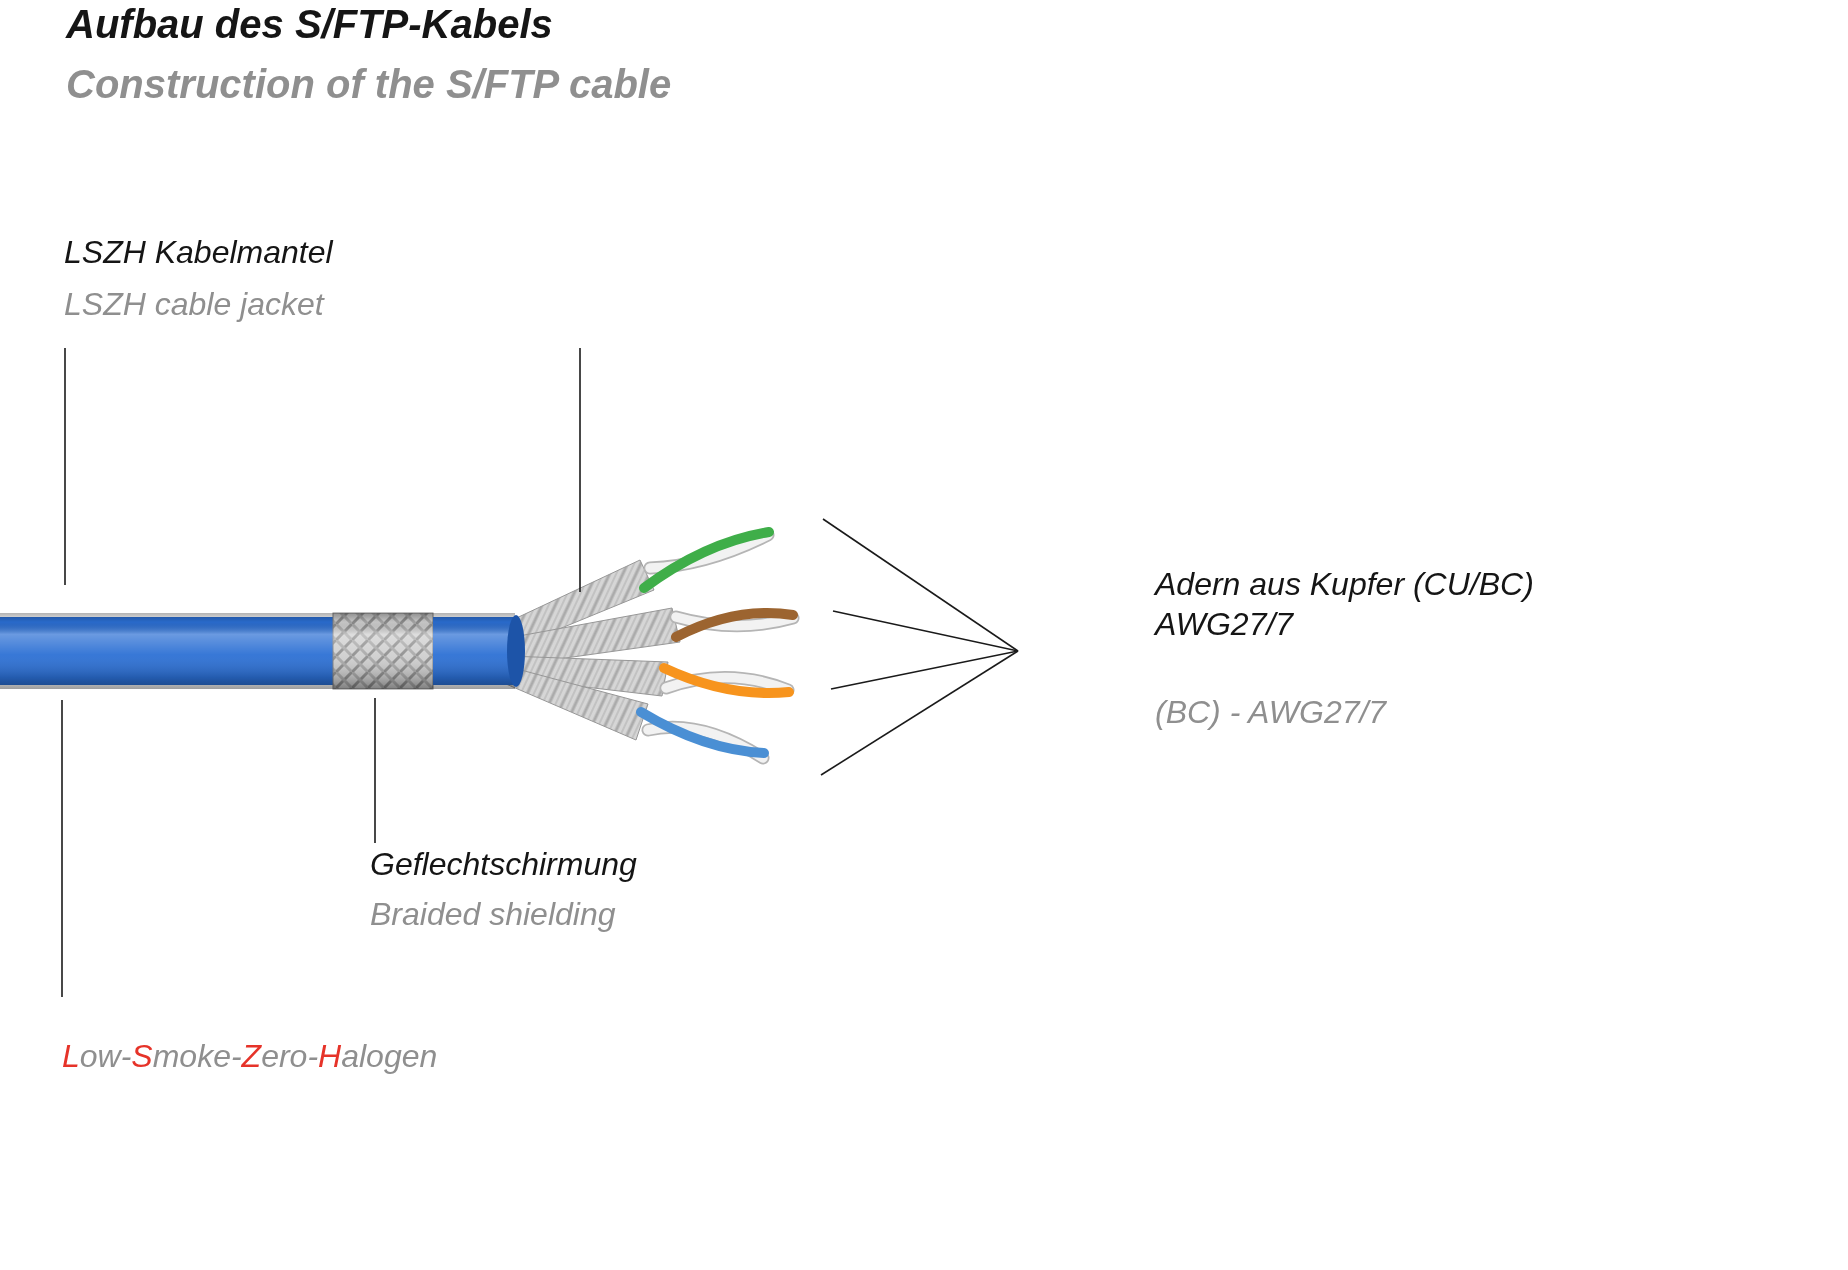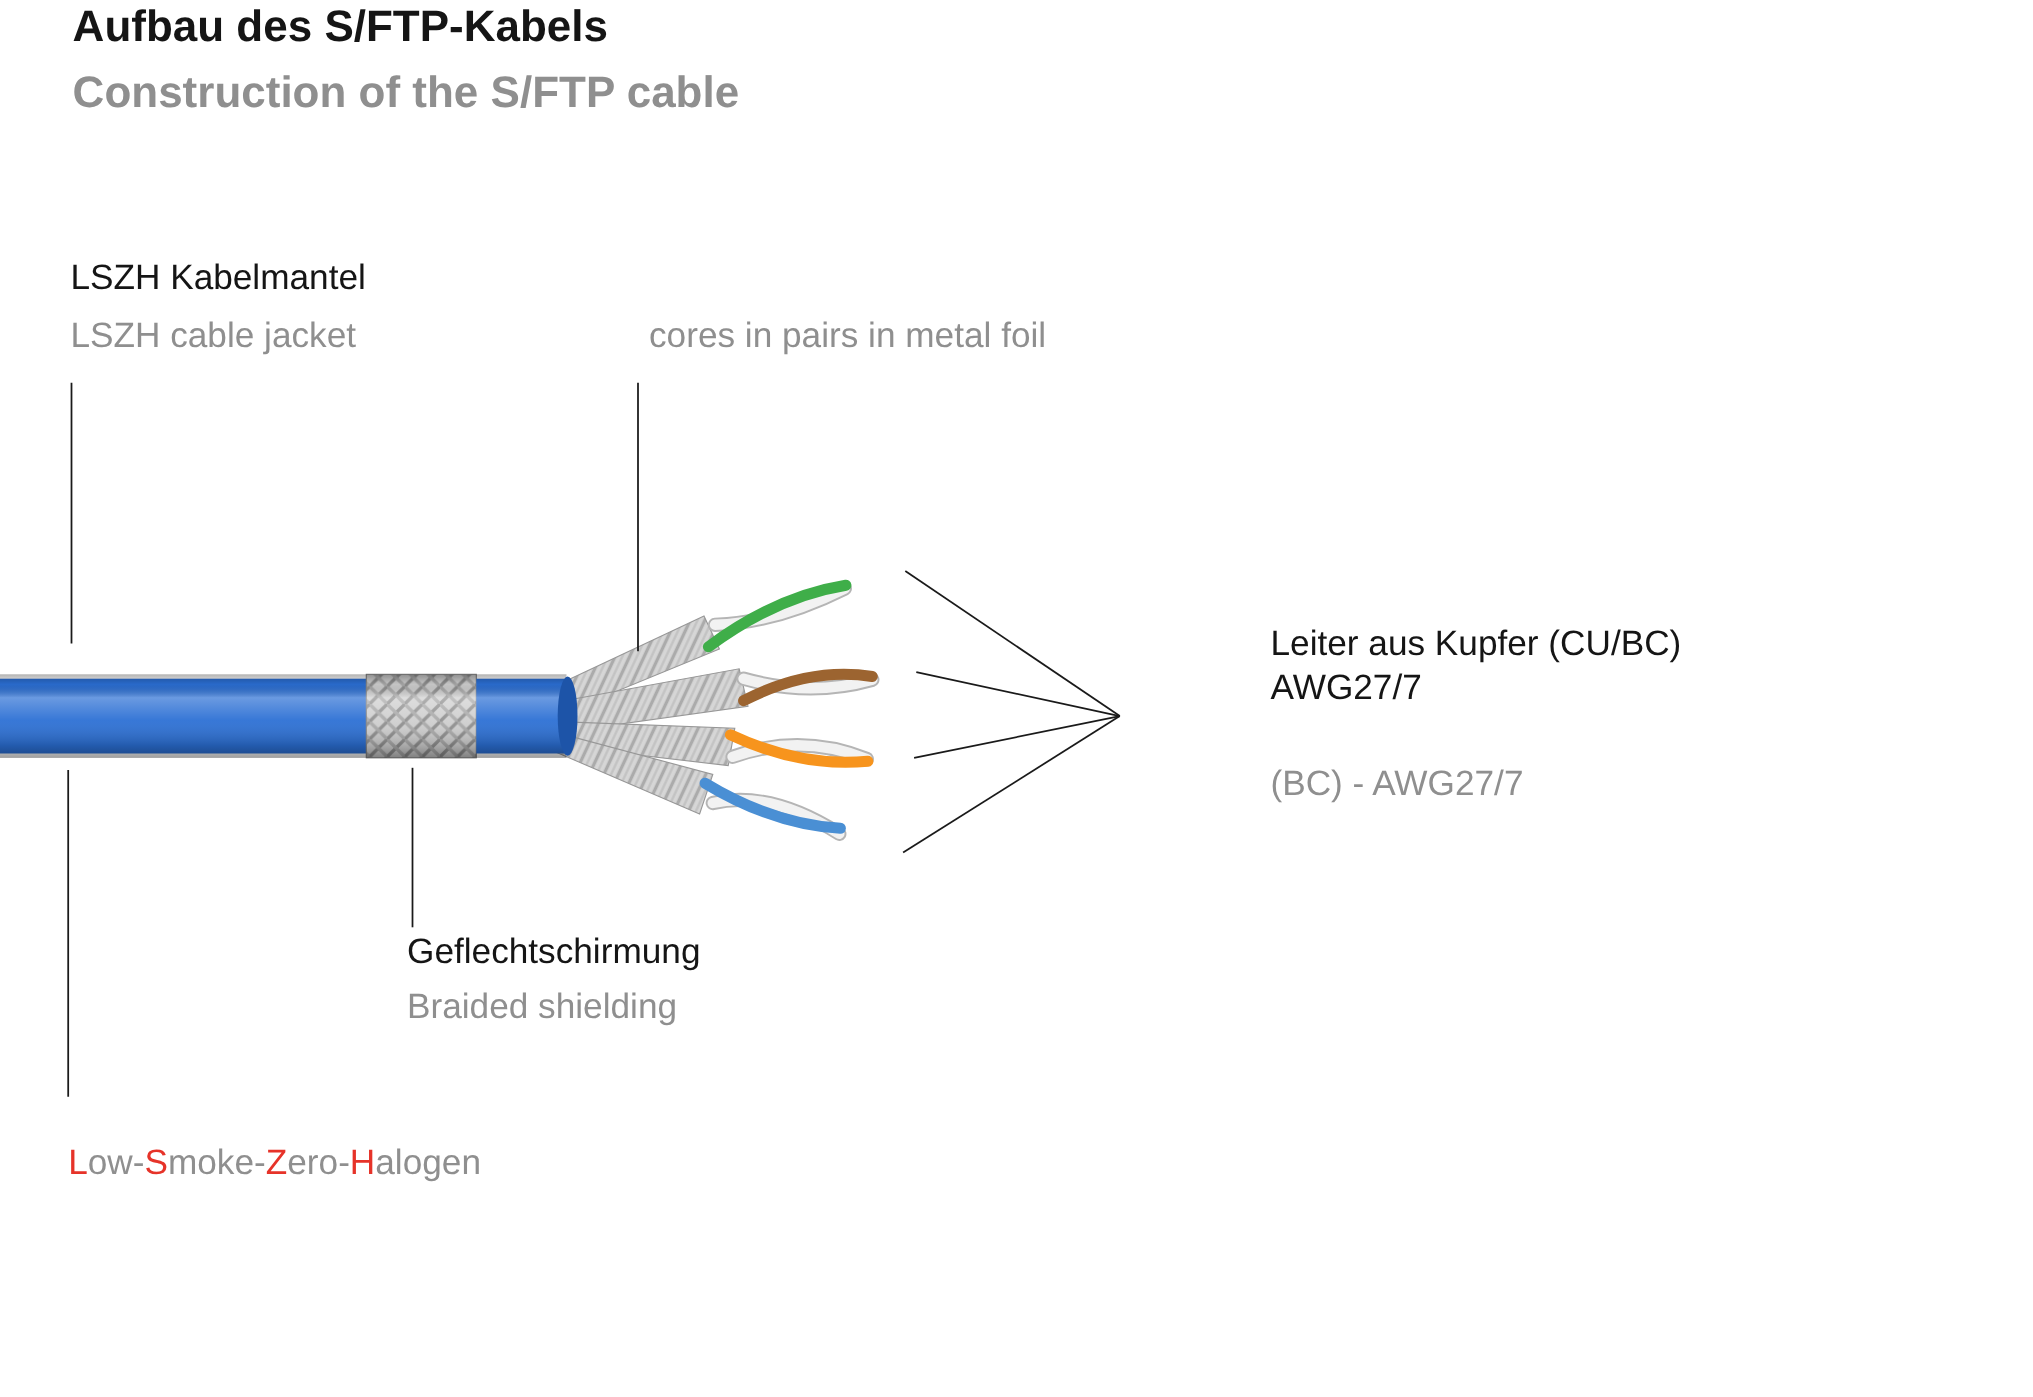--- a/index.html
+++ b/index.html
@@ -4,20 +4,21 @@
 <style>
   * { margin: 0; padding: 0; box-sizing: border-box; }
   html, body { background: #ffffff; }
   body { font-family: "Liberation Sans", sans-serif; }
   .stage {
     position: relative;
     width: 1848px;
     height: 1270px;
     background: #ffffff;
     overflow: hidden;
+    font-style: italic;
   }
   svg.cable { position: absolute; left: 0; top: 0; }
   .txt {
     position: absolute;
     white-space: nowrap;
     font-size: 32px;
     line-height: 40px;
     color: var(--dark, #151515);
   }
   .txt.gray { color: var(--gray, #8f8f8f); }
@@ -102,23 +103,22 @@
       <line x1="821" y1="775" x2="1018" y2="651" stroke="#1a1a1a"></line>
     </g>
   </svg>
 
   <div class="txt big" style="left:66px; top:0px;">Aufbau des S/FTP-Kabels</div>
   <div class="txt big gray" style="left:66px; top:60px;">Construction of the S/FTP cable</div>
 
   <div class="txt" style="left:64px; top:232px;">LSZH Kabelmantel</div>
   <div class="txt gray" style="left:64px; top:284px;">LSZH cable jacket</div>
 
-  <div class="txt gray" style="left:590px; top:284px;">cores in pairs in metal foil</div>
 
-  <div class="txt" style="left:1155px; top:564px;">Leiter aus Kupfer (CU/BC)</div>
+  <div class="txt" style="left:1155px; top:564px;">Adern aus Kupfer (CU/BC)</div>
   <div class="txt" style="left:1155px; top:604px;">AWG27/7</div>
   <div class="txt gray" style="left:1155px; top:692px;">(BC) - AWG27/7</div>
 
   <div class="txt" style="left:370px; top:844px;">Geflechtschirmung</div>
   <div class="txt gray" style="left:370px; top:894px;">Braided shielding</div>
 
   <div class="txt gray" style="left:62px; top:1036px;"><span class="red">L</span><span>ow-</span><span class="red">S</span><span>moke-</span><span class="red">Z</span><span>ero-</span><span class="red">H</span><span>alogen</span></div>
 
 </div>
 

